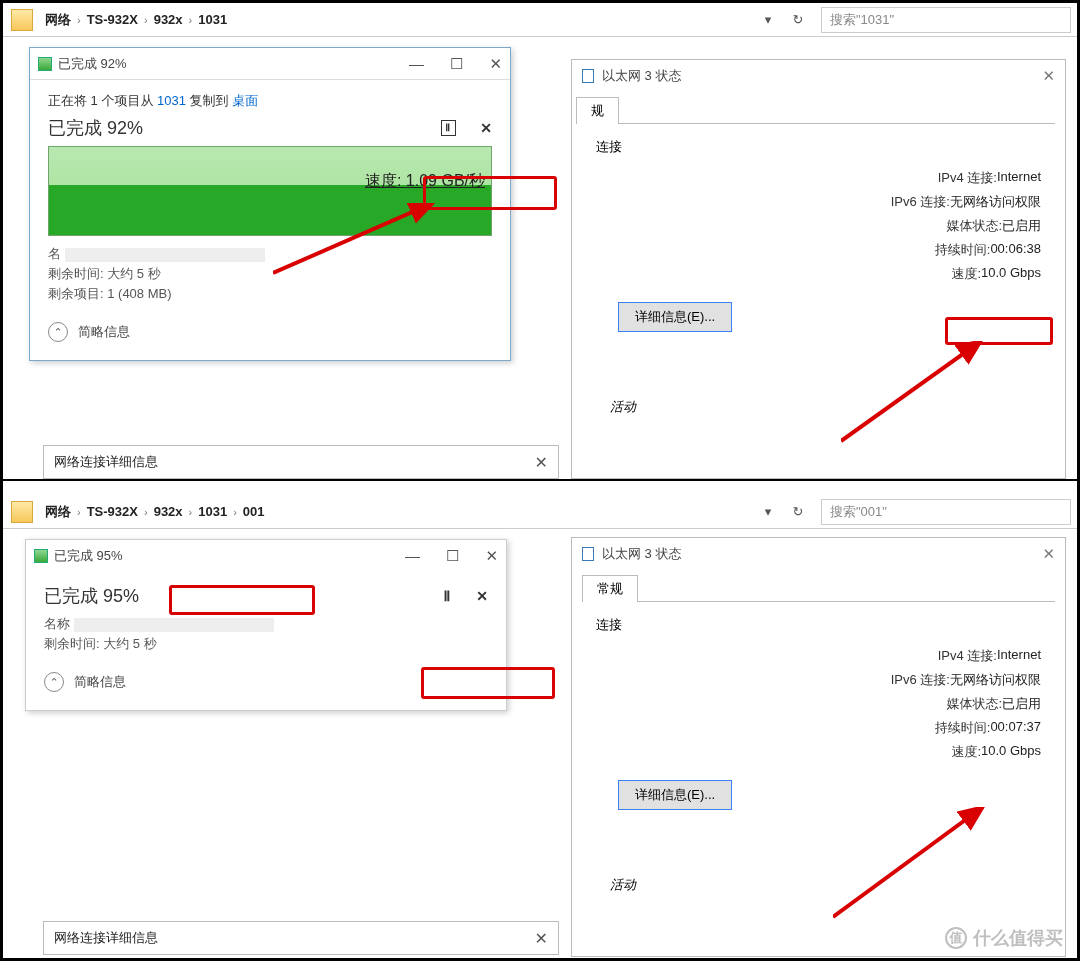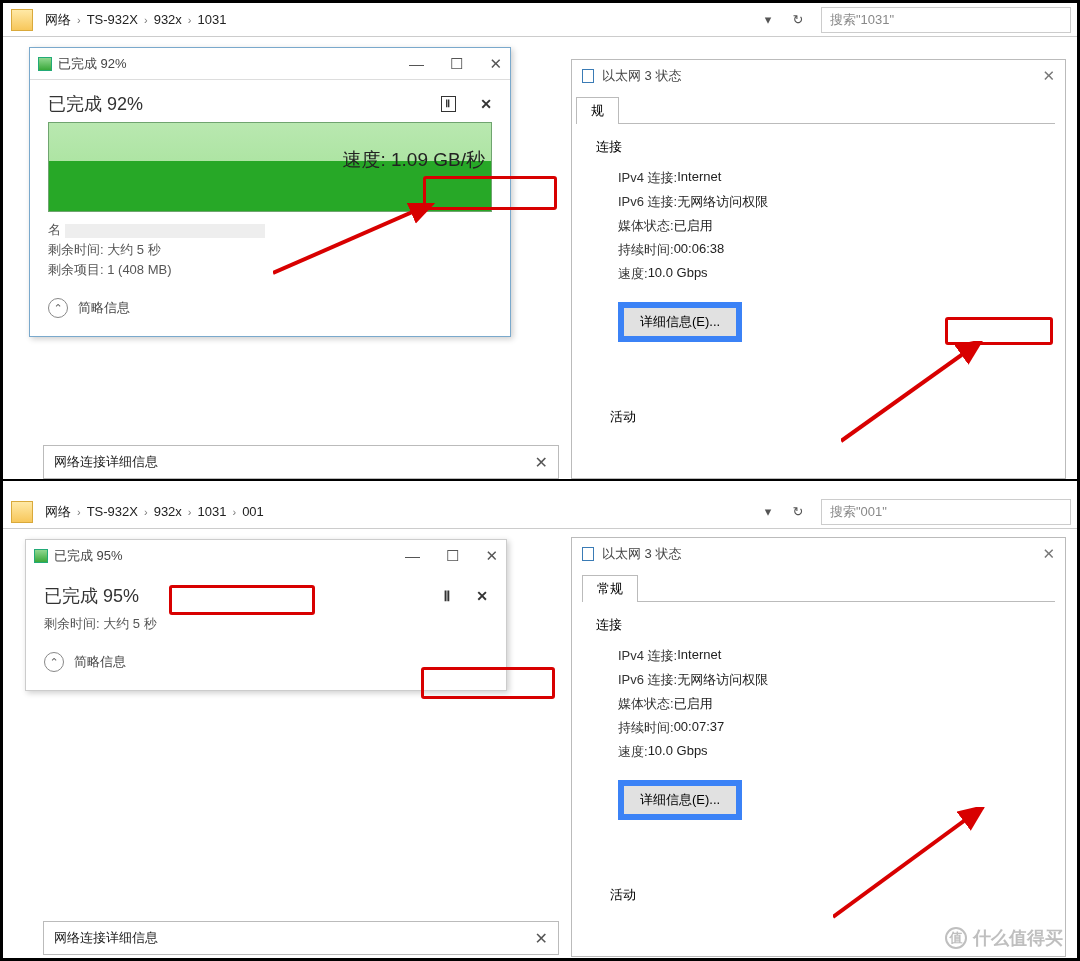--- a/index.html
+++ b/index.html
@@ -4,60 +4,60 @@
 <style>
   * { box-sizing: border-box; margin: 0; padding: 0; font-family: "Microsoft YaHei", "Segoe UI", Arial, sans-serif; }
   body { width: 1080px; height: 961px; background: #fff; overflow: hidden; position: relative; border: 3px solid #000; }
 
   .sector { position: absolute; left: 0; right: 0; }
 
   
   .nav-row { display: flex; align-items: center; height: 34px; border-bottom: 1px solid #ccc; background: #fff; }
   .folder-icon { width: 22px; height: 22px; background: linear-gradient(#ffe9a6,#f7c75b); border: 1px solid #d9a93b; margin: 0 8px; }
   .crumbs { display: flex; align-items: center; font-size: 13px; color: #222; flex: 1; }
-  .crumbs .seg { padding: 0 4px; }
+  .crumbs .seg { padding: 0 4px; font-weight: bold; }
   .crumbs .chev { color: #777; padding: 0 2px; font-size: 11px; }
   .nav-btns { display: flex; align-items: center; gap: 8px; padding: 0 6px; color: #555; }
   .nav-btn { width: 22px; text-align: center; font-size: 13px; }
   .search-box { width: 250px; border: 1px solid #ccc; height: 26px; margin: 0 6px; padding: 0 8px; font-size: 13px; color: #888; display: flex; align-items: center; }
 
   
   .copy-dlg { position: absolute; border: 1px solid #7aa9cc; background: #fff; box-shadow: 2px 2px 6px rgba(0,0,0,.2); width: 482px; }
   .copy-title { display: flex; align-items: center; height: 32px; padding: 0 8px; font-size: 13px; color: #444; border-bottom: 1px solid #ddd; }
   .copy-title .tic { width:14px; height:14px; margin-right:6px; background: linear-gradient(#8fd78f,#3aa83a); border:1px solid #2a7; }
   .copy-title .winbtns { margin-left: auto; display: flex; gap: 26px; color: #555; font-size: 15px; }
   .copy-body { padding: 12px 18px 18px; font-size: 13px; color: #333; }
   .copy-line { margin-bottom: 6px; }
   .copy-line a { color: #0066cc; }
   .prog-head { display: flex; align-items: center; margin-bottom: 6px; }
   .prog-head .pct { font-size: 18px; }
   .prog-head .pctrl { margin-left: auto; display: flex; gap: 24px; font-size: 14px; font-weight: bold; }
   .pause-icon { border:1px solid #333; padding:1px 3px; font-size:10px; letter-spacing:2px;}
   .graph { position: relative; height: 90px; border: 1px solid #6fa46f; background: linear-gradient(#b9e8b0,#9fe093); margin-bottom: 8px; }
   .graph .fill { position: absolute; left:0; bottom:0; right:0; height: 50px; background: #27a827; }
-  .graph .spd { position: absolute; right: 6px; top: 24px; font-size: 19px; color: #222; }
+  .graph .spd { position: absolute; right: 6px; top: 24px; font-size: 16px; color: #222; text-decoration: underline; }
   .info-row { font-size: 13px; color: #555; line-height: 20px; }
   .blur { color: transparent; text-shadow: 0 0 8px #bbb; background:#eee; display:inline-block; width:200px; height:14px; vertical-align:middle;}
   .summary { margin-top: 18px; display: flex; align-items: center; gap: 10px; color: #444; }
   .chev-circle { width:20px; height:20px; border:1px solid #888; border-radius:50%; display:flex; align-items:center; justify-content:center; font-size:11px; color:#666;}
 
   
   .eth-dlg { position: absolute; border: 1px solid #bbb; background: #fff; width: 495px; }
   .eth-title { display: flex; align-items: center; height: 32px; padding: 0 10px; font-size: 13px; color: #444; }
   .eth-title .eic { width:12px; height:14px; border:1px solid #3a7bb5; margin-right:8px; }
   .eth-title .x { margin-left:auto; color:#777; font-size:15px;}
   .eth-body { padding: 4px 10px 16px; font-size: 13px; }
   .tab { display:inline-block; border:1px solid #bbb; border-bottom:none; padding:4px 14px; background:#fff; position:relative; top:1px;}
   .tab-pane { border-top:1px solid #bbb; padding: 14px 14px 0; }
   .sect-h { margin-bottom: 10px; }
-  .kv { display:flex; justify-content:flex-start; padding: 3px 0 3px 22px; }
+  .kv { display:flex; justify-content:flex-end; padding: 3px 0 3px 22px; }
   .kv .k { color:#333; }
   .kv .v { color:#222; }
-  .detail-btn { margin: 16px 0 0 22px; border:6px solid #3b82f6; background:#e1e1e1; padding:5px 16px; font-size:13px;}
-  .act-lbl { padding: 16px 0 0 14px; }
+  .detail-btn { margin: 16px 0 0 22px; border:1px solid #3b82f6; background:#e1e1e1; padding:5px 16px; font-size:13px;}
+  .act-lbl { padding: 16px 0 0 14px; font-style: italic; }
 
   
   .hl { position:absolute; border:3px solid #d80000; border-radius:3px; pointer-events:none;}
   
   .arrow { position:absolute; pointer-events:none; }
 
   
   .detail-bar { position:absolute; border:1px solid #bbb; height:34px; display:flex; align-items:center; padding:0 10px; font-size:13px; color:#222; background:#fff;}
   .detail-bar .x { margin-left:auto; color:#555; font-size:16px;}
 
@@ -130,20 +130,23 @@
     <div class="copy-title">
       <span class="tic"></span>
       <span>已完成 92%</span>
       <span class="winbtns">
         <span>—</span>
         <span>☐</span>
         <span>✕</span>
       </span>
     </div>
     <div class="copy-body">
+      <div class="copy-line">
+        <span>正在将 1 个项目从 </span><a>1031</a><span> 复制到 </span><a>桌面</a>
+      </div>
       <div class="prog-head">
         <span class="pct">已完成 92%</span>
         <span class="pctrl">
           <span class="pause-icon">Ⅱ</span>
           <span>✕</span>
         </span>
       </div>
       <div class="graph">
         <div class="fill"></div>
         <span class="spd">速度: 1.09 GB/秒</span>
@@ -250,20 +253,21 @@
       </span>
     </div>
     <div class="copy-body">
       <div class="prog-head">
         <span class="pct">已完成 95%</span>
         <span class="pctrl">
           <span style="font-weight:bold;letter-spacing:2px;">Ⅱ</span>
           <span>✕</span>
         </span>
       </div>
+      <div class="info-row"><span>名称</span> <span class="blur"></span></div>
       <div class="info-row">剩余时间: 大约 5 秒</div>
       <div class="summary">
         <span class="chev-circle">⌃</span>
         <span>简略信息</span>
       </div>
     </div>
   </div>
 
   <div class="detail-bar" style="left:40px; top:440px; width:516px;">
     <span>网络连接详细信息</span>

